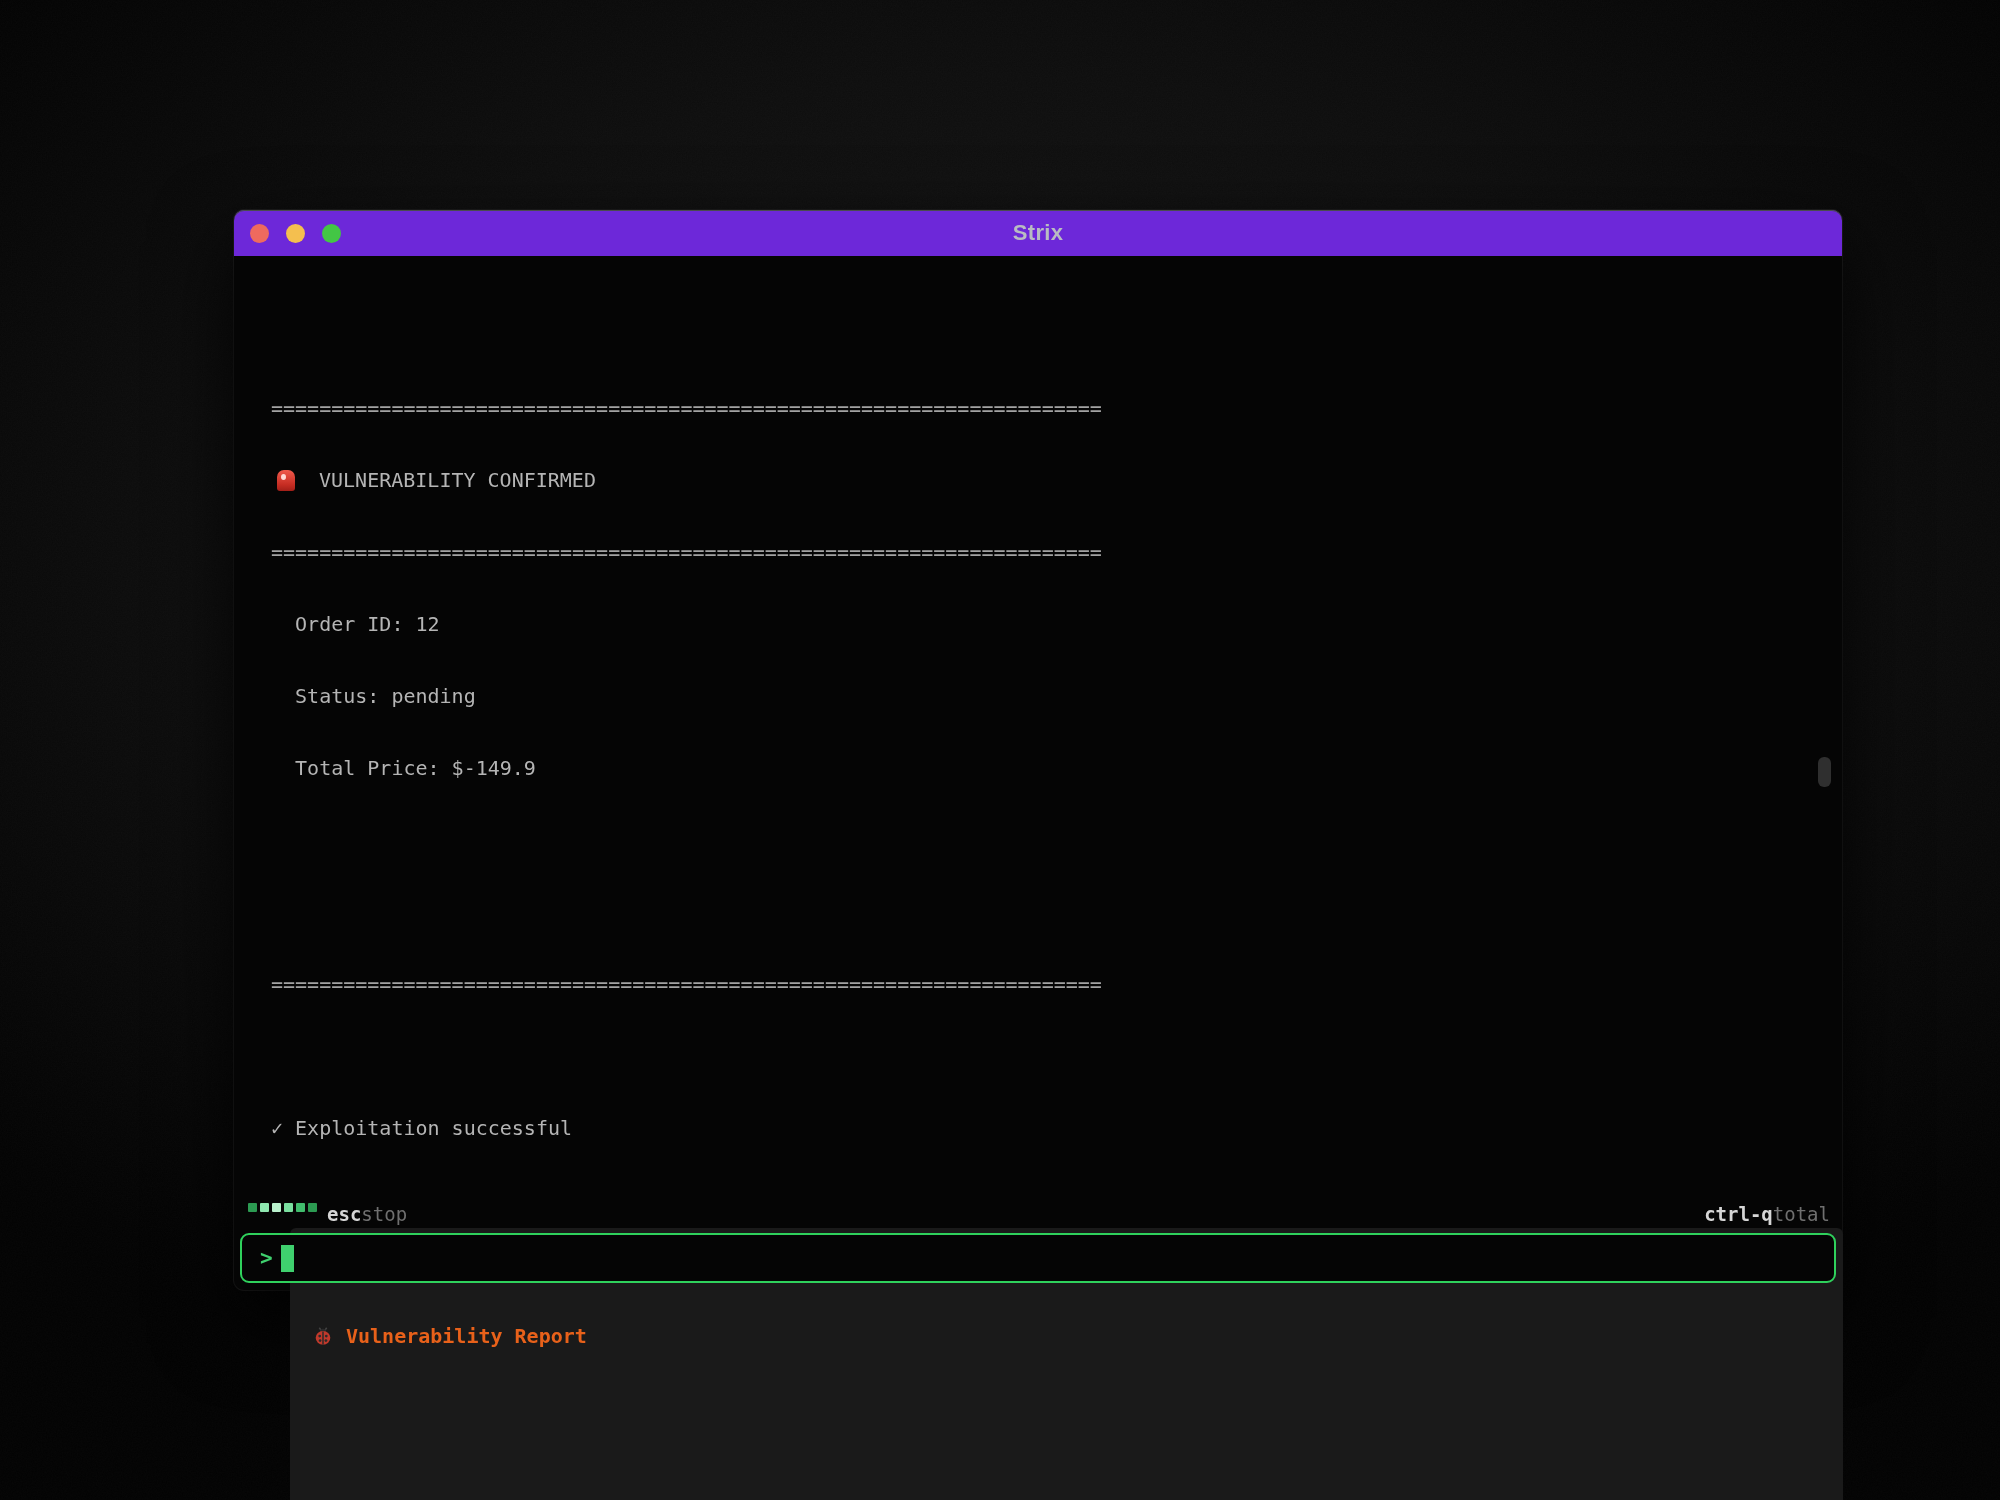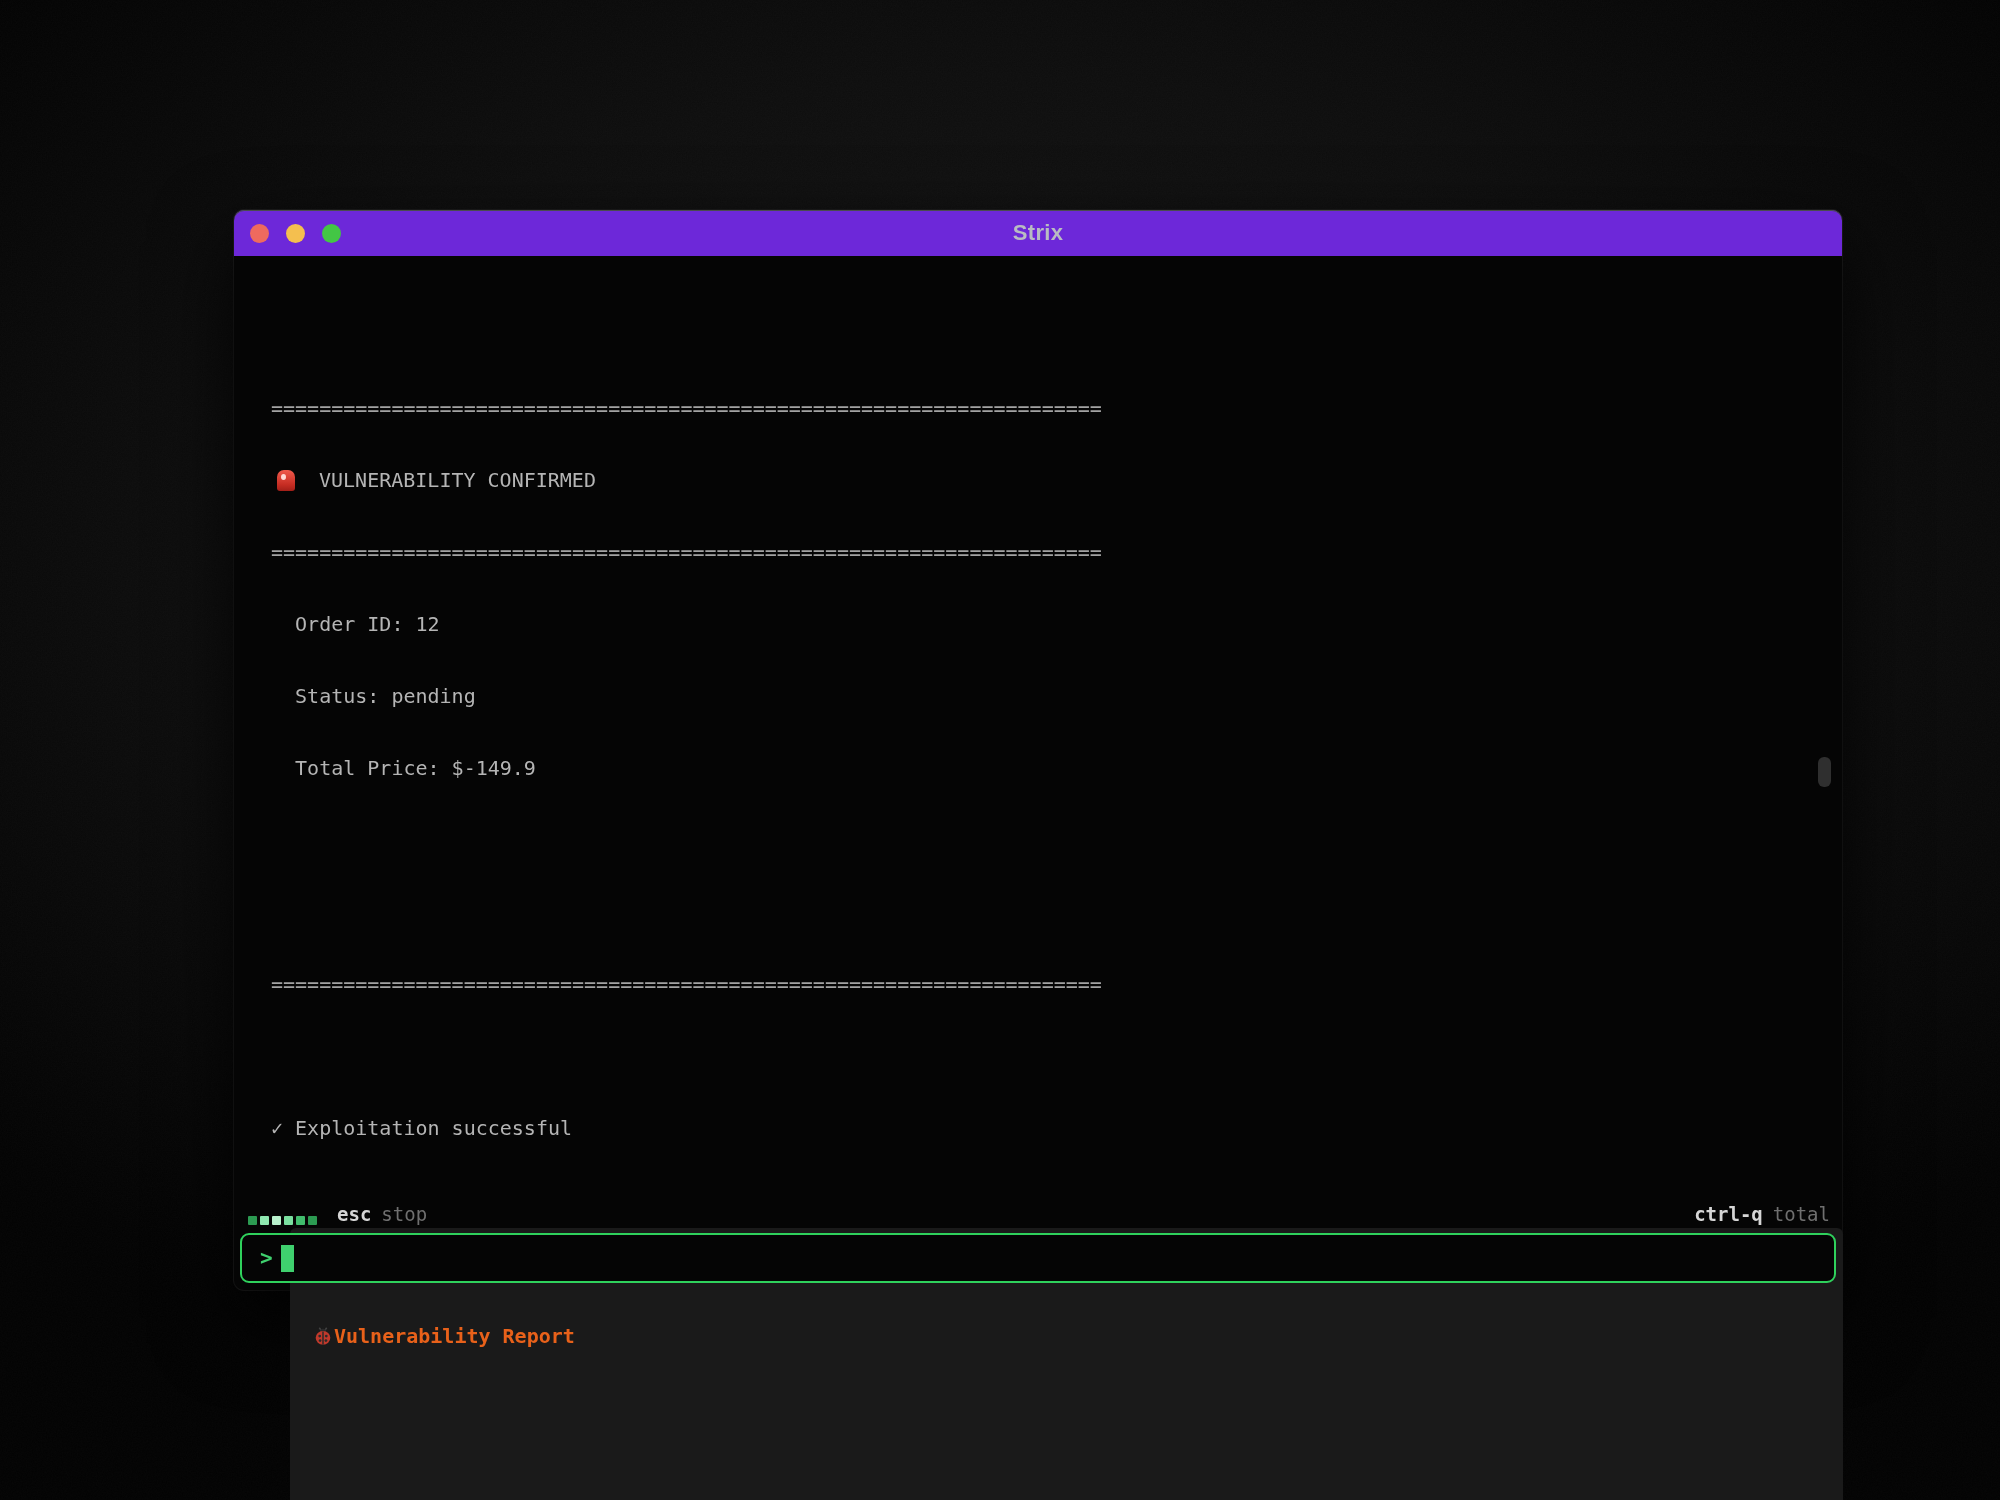--- a/index.html
+++ b/index.html
@@ -50,36 +50,36 @@
   .siren::after { content:""; position:absolute; left:4px; top:4px; width:5px; height:6px;
     background:#ffd9d4; border-radius:50%; }
 
   
   .panel {
     margin:16px 0 0 19px; width:1553px; height:557px;
     background:#1a1a1a; border-radius:6px;
     padding:48px 0 0 22px; overflow:hidden;
     font-size:20px; line-height:24px; white-space:pre;
   }
-  .report-header { display:flex; align-items:center; margin-bottom:22px; }
+  .report-header { display:flex; align-items:center; gap:12px; margin-bottom:22px; }
   .report-header .hdr { color:#e8611a; font-weight:bold; }
 
   
   .scroll-thumb {
     position:absolute; right:11px; top:547px; width:13px; height:30px;
     background:#2f2f2f; border-radius:6px;
   }
 
   
   .statusbar {
     position:absolute; left:0; right:0; top:991px; height:26px;
     display:flex; align-items:center; justify-content:space-between;
     padding:0 12px 0 14px; font-size:19px;
   }
-  .statusbar .grp { display:flex; align-items:flex-end; gap:10px; }
+  .statusbar .grp { display:flex; align-items:flex-start; }
   .key { color:#d6d6d6; font-weight:bold; }
   .action { color:#6f6f6f; }
   .spinner { display:inline-flex; gap:3px; margin-right:10px; }
   .spinner i { width:9px; height:9px; border-radius:1px; display:inline-block; }
   .spinner i:nth-child(1){background:#2c9b52;}
   .spinner i:nth-child(2){background:#8fe8b0;}
   .spinner i:nth-child(3){background:#b9f2cd;}
   .spinner i:nth-child(4){background:#7adf9f;}
   .spinner i:nth-child(5){background:#41bd6d;}
   .spinner i:nth-child(6){background:#2c9b52;}

